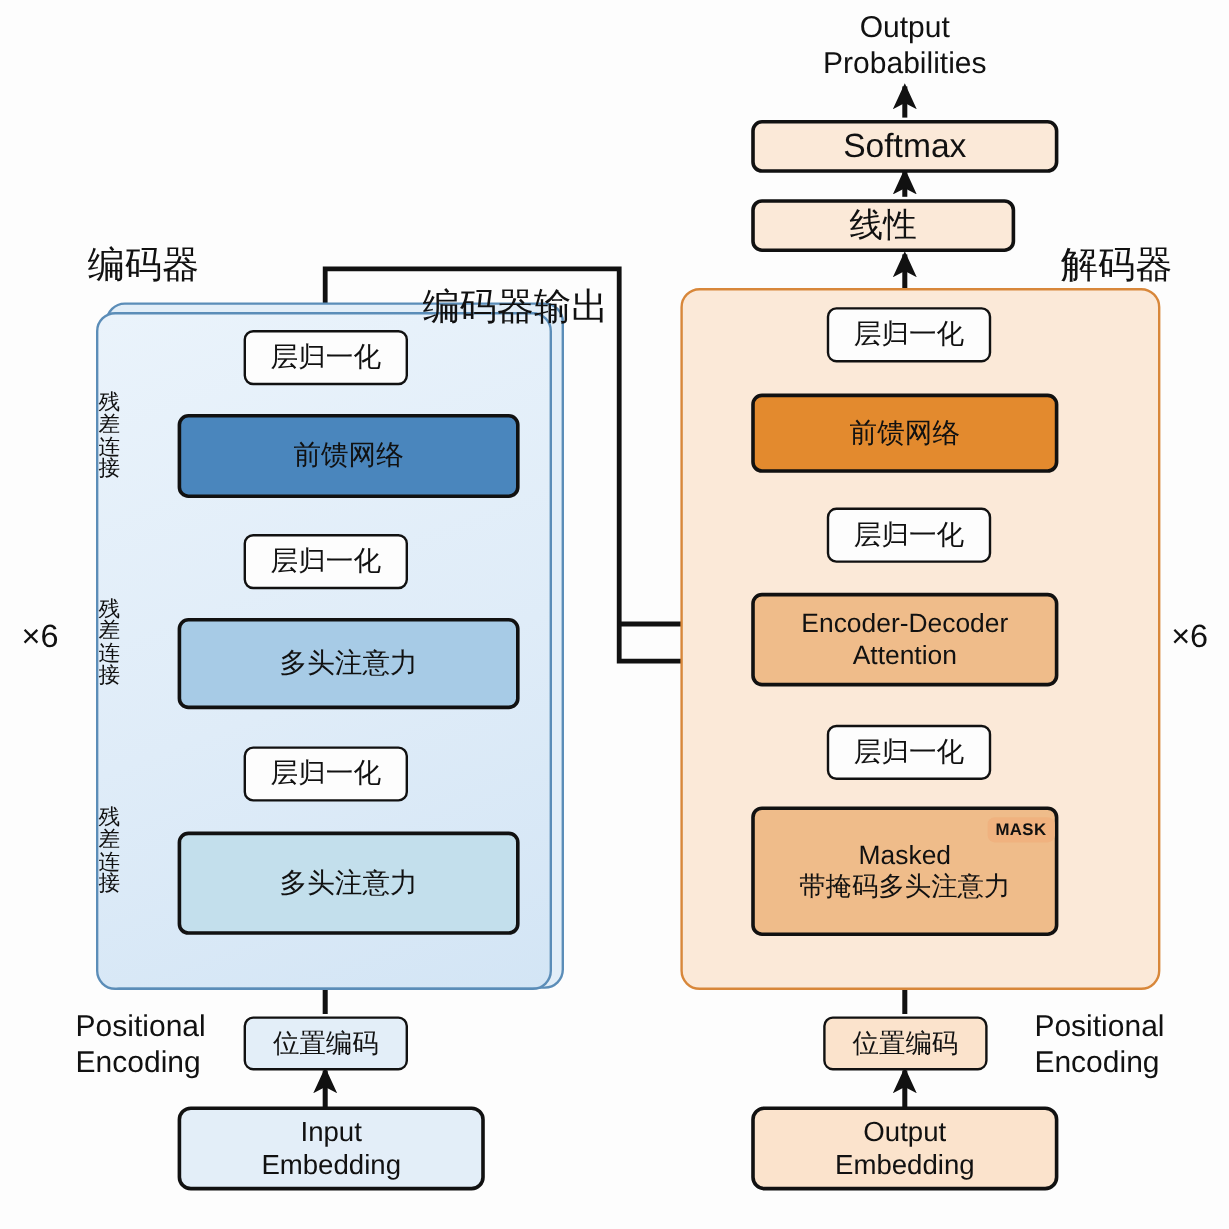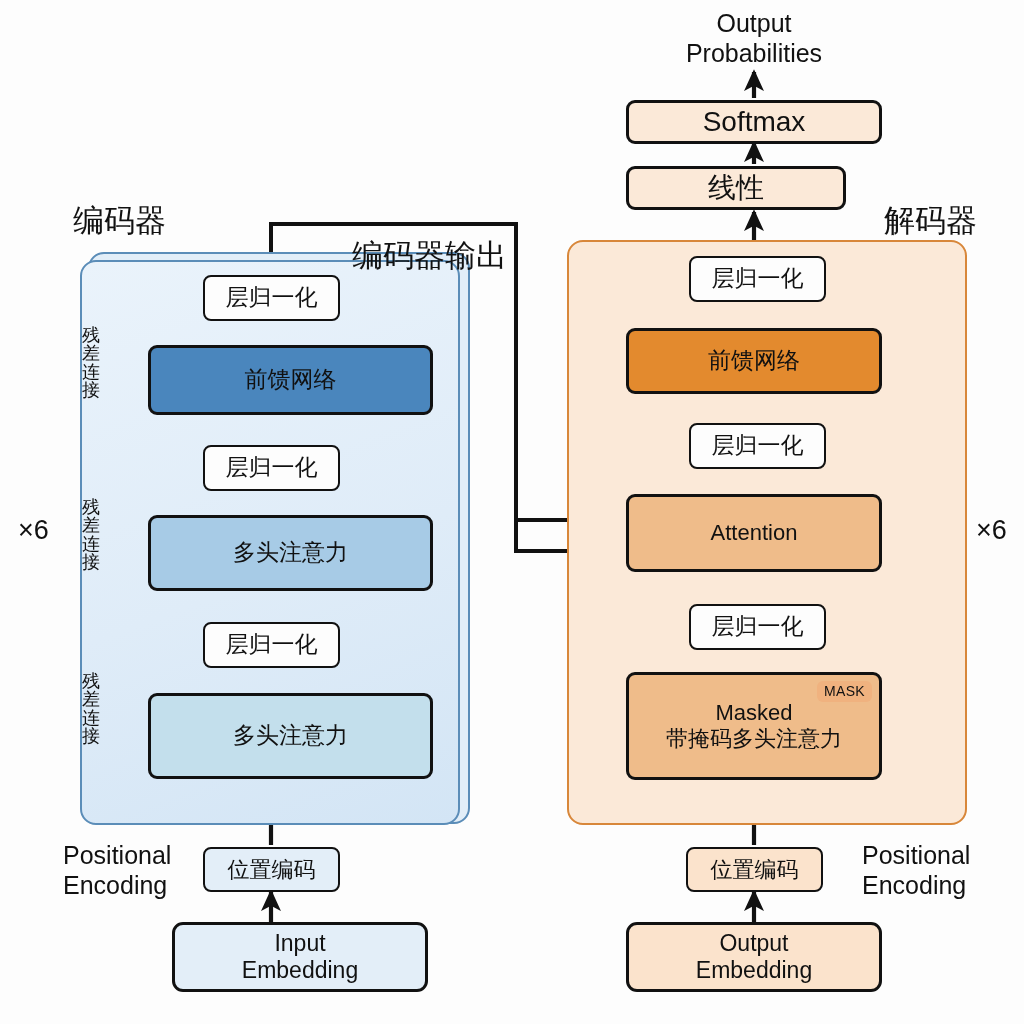--- a/index.html
+++ b/index.html
@@ -28,23 +28,23 @@
   .pe{background:#e3eef8;font-size:22px;border-radius:8px;border-width:2.6px;}
   .pe-o{background:#fbe3cc;font-size:22px;border-radius:8px;border-width:2.6px;}
   .emb{background:#e3eef8;font-size:23px;border-radius:11px;}
   .emb-o{background:#fbe3cc;font-size:23px;border-radius:11px;}
   .plain{background:#fbe9d8;font-size:28px;border-radius:9px;}
 
   .stack{display:flex;flex-direction:column;align-items:center;justify-content:center;}
   .stack span{display:block;}
 
   
-  .mask-badge{position:absolute;right:7px;top:6px;background:#f0b27f;
+  .mask-badge{position:absolute;right:0;top:6px;background:#f0b27f;
       border-radius:6px;font-size:14px;padding:2px 7px;color:#111;
-      letter-spacing:.3px;font-weight:400;text-align:center;}
+      letter-spacing:.3px;font-weight:700;text-align:center;}
 
   
   .txt{position:absolute;color:#111;white-space:nowrap;}
   .cap{font-size:31px;}
   .hdr{font-size:25px;text-align:center;line-height:1.2;white-space:normal;}
   .mult{font-size:27px;}
   .vtext{position:absolute;color:#111;font-size:18px;line-height:1.02;
          text-align:center;width:22px;}
   .vtext span{display:block;}
 </style>
@@ -172,36 +172,37 @@
 
   <div class="node enc-attn-lo" style="left:148px;top:693px;width:285px;height:86px;">多头注意力</div>
 
   <div class="txt hdr" style="left:63px;top:840px;width:130px;text-align:left;">
     <div>Positional</div>
     <div>Encoding</div>
   </div>
 
   <div class="node pe" style="left:203px;top:847px;width:137px;height:45px;">位置编码</div>
 
-  <div class="node emb stack" style="left:148px;top:922px;width:256px;height:70px;margin-left:24px;">
+  <div class="node emb stack" style="left:148px;top:922px;width:256px;height:70px;">
     <span>Input</span>
     <span>Embedding</span>
   </div>
 
   <div class="txt cap" style="left:884px;top:200px;">解码器</div>
 
   <div class="txt mult" style="left:976px;top:515px;">×6</div>
 
   <div class="node ln" style="left:689px;top:256px;width:137px;height:46px;">层归一化</div>
 
   <div class="node dec-ffn" style="left:626px;top:328px;width:256px;height:66px;">前馈网络</div>
 
   <div class="node ln" style="left:689px;top:423px;width:137px;height:46px;">层归一化</div>
 
   <div class="node dec-attn stack" style="left:626px;top:494px;width:256px;height:78px;">
+    <span>Encoder-Decoder</span>
     <span>Attention</span>
   </div>
 
   <div class="node ln" style="left:689px;top:604px;width:137px;height:46px;">层归一化</div>
 
   <div class="node dec-attn stack" style="left:626px;top:672px;width:256px;height:108px;position:absolute;">
     <span>Masked</span>
     <span>带掩码多头注意力</span>
     <span class="mask-badge">MASK</span>
   </div>

